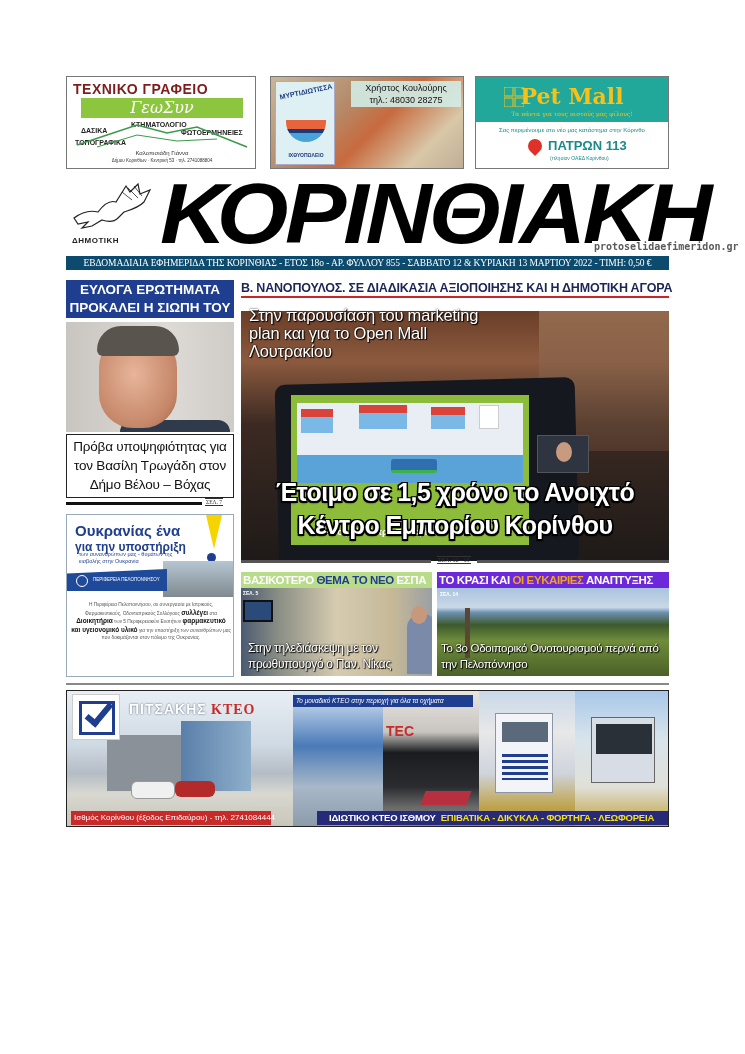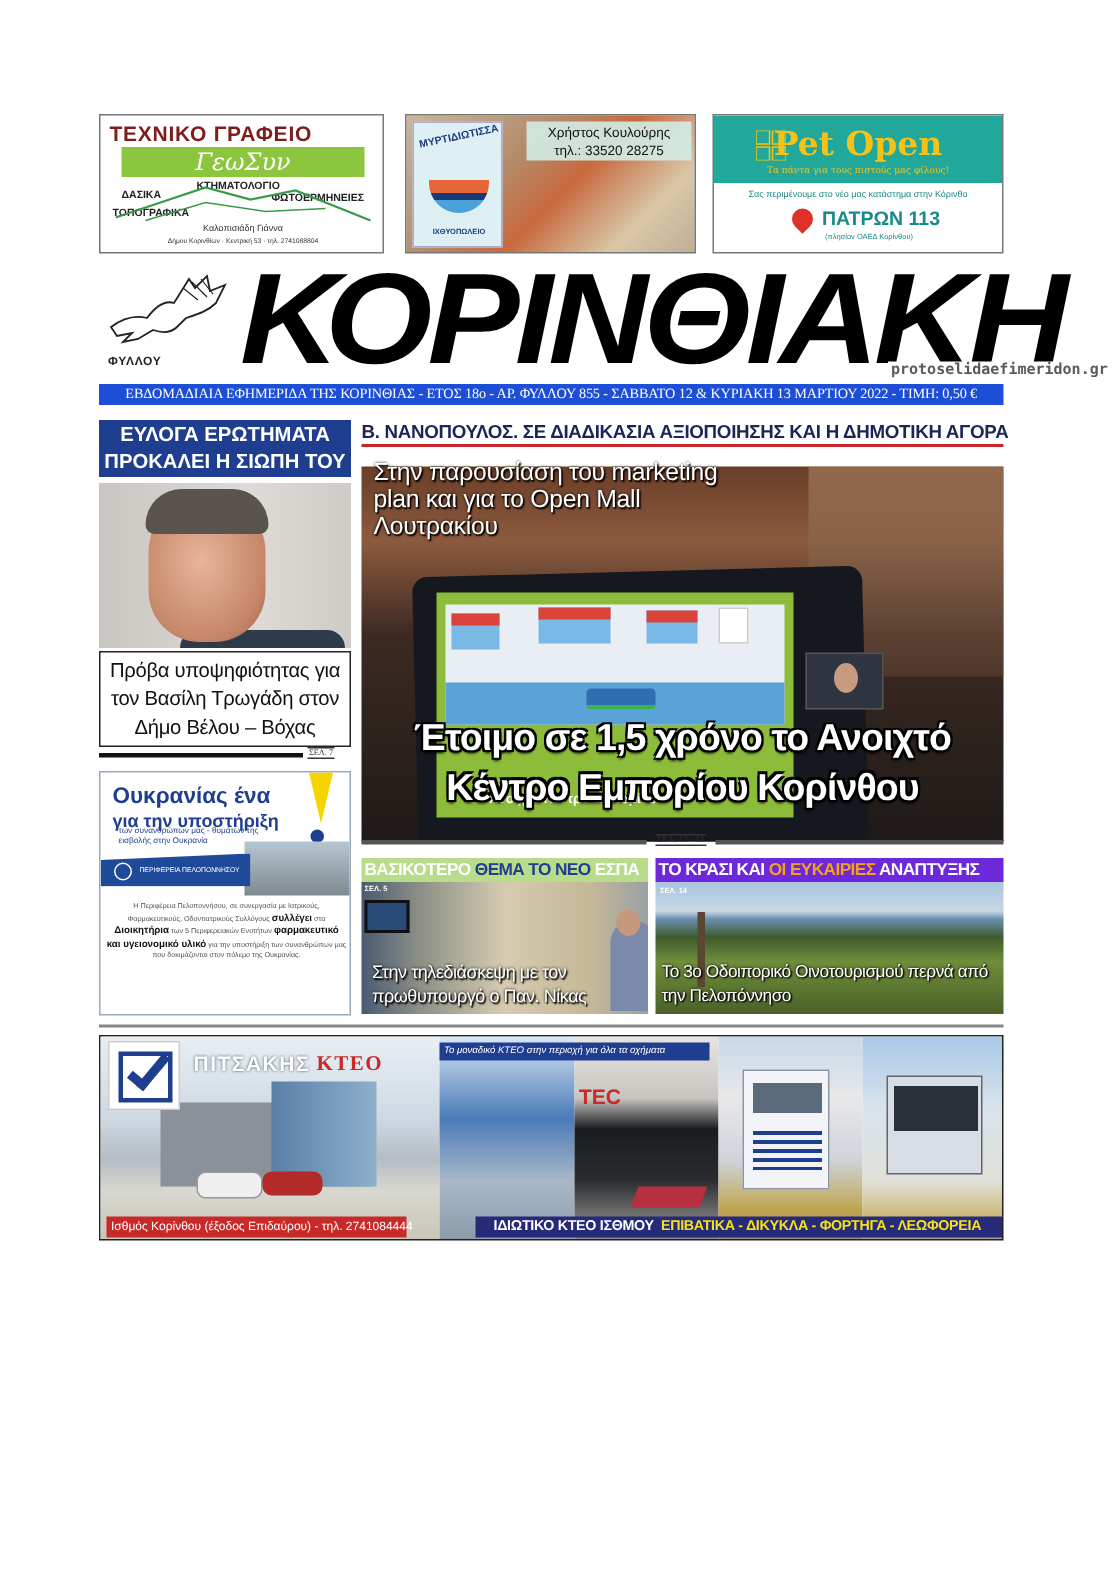--- a/index.html
+++ b/index.html
@@ -29,21 +29,21 @@
   .ad3 .msg { position:absolute; left:0; top:50px; width:100%; text-align:center; font-size:6px; color:#1a8a8a; }
   .ad3 .pin { position:absolute; left:52px; top:62px; width:14px; height:14px; border-radius:50% 50% 50% 0; background:#e0302a; transform: rotate(-45deg); }
   .ad3 .addr { position:absolute; left:72px; top:61px; font-size:13px; font-weight:bold; color:#1a8a8a; }
   .ad3 .addr2 { position:absolute; left:74px; top:78px; font-size:5px; color:#1a8a8a; }
 
   
   .pegasus { position:absolute; left:68px; top:182px; width:88px; height:52px; }
   .pegasus-label { position:absolute; left:72px; top:236px; width:60px; font-size:8px; font-weight:bold; color:#222; letter-spacing:0.5px; }
   .masthead { position:absolute; left:160px; top:168px; font-family:"Liberation Sans", sans-serif; font-weight:bold; font-style:italic; font-size:86px; letter-spacing:-3px; color:#000; line-height:90px; transform: scaleX(1.07); transform-origin: left; }
   .watermark { position:absolute; left:592px; top:241px; font-family:"DejaVu Sans Mono", monospace; font-weight:bold; font-size:10px; color:#5a5a5a; background:#fff; padding:0 2px; }
-  .strap { position:absolute; left:66px; top:256px; width:603px; height:14px; background:#1d4ed8; color:#fff; font-family:"Liberation Serif", serif; font-size:9.5px; line-height:14px; text-align:center; letter-spacing:-0.1px; white-space:nowrap; overflow:hidden; }
+  .strap { position:absolute; left:66px; top:256px; width:603px; height:14px; background:#0c4a6e; color:#fff; font-family:"Liberation Serif", serif; font-size:9.5px; line-height:14px; text-align:center; letter-spacing:-0.1px; white-space:nowrap; overflow:hidden; }
 
   
   .left-hed { position:absolute; left:66px; top:280px; width:168px; height:38px; background:#1f3e8f; color:#fff; text-align:center; font-weight:bold; font-size:13.5px; line-height:18px; padding-top:1px; }
   .left-photo { position:absolute; left:66px; top:322px; width:168px; height:110px; background:linear-gradient(90deg,#c9c6c2,#dedbd7 60%,#cfccc8); overflow:hidden; }
   .face { position:absolute; left:33px; top:8px; width:78px; height:98px; border-radius:38px 38px 34px 34px; background:radial-gradient(ellipse at 45% 45%, #e7b59a, #c58668 70%, #9a6048); }
   .hair { position:absolute; left:31px; top:4px; width:82px; height:30px; border-radius:40px 40px 10px 10px; background:#5a544e; }
   .shirt { position:absolute; left:54px; top:98px; width:110px; height:20px; background:#2f3a4a; border-radius:12px 12px 0 0; }
   .left-caption { position:absolute; left:66px; top:434px; width:168px; height:64px; border:1.5px solid #222; background:#fff; text-align:center; font-size:13.5px; line-height:19px; color:#111; padding-top:2px; letter-spacing:-0.2px; }
   .rule-left { position:absolute; left:66px; top:502px; width:136px; height:3px; background:#111; }
   .sel-left { position:absolute; left:205px; top:498px; font-family:"Liberation Serif", serif; font-size:5.5px; color:#333; border-top:1px solid #333; border-bottom:1px solid #333; padding:0 1px; }
@@ -157,45 +157,45 @@
 </div>
 
 <div class="ad ad2">
   <div class="logo">
     <div class="nm">ΜΥΡΤΙΔΙΩΤΙΣΣΑ</div>
     <div class="wave"></div>
     <div class="sub">ΙΧΘΥΟΠΩΛΕΙΟ</div>
   </div>
   <div class="name">
     <div>Χρήστος Κουλούρης</div>
-    <div>τηλ.: 33520 28275</div>
+    <div>τηλ.: 48030 28275</div>
   </div>
 </div>
 
 <div class="ad ad3">
   <div class="top"></div>
   <svg class="abs" style="left:28px;top:10px;" width="20" height="20">
     <rect x="0" y="0" width="9" height="9" fill="none" stroke="#f6c21a"></rect>
       <rect x="11" y="0" width="9" height="9" fill="none" stroke="#f6c21a"></rect>
     <rect x="0" y="11" width="9" height="9" fill="none" stroke="#f6c21a"></rect>
       <rect x="11" y="11" width="9" height="9" fill="none" stroke="#f6c21a"></rect>
   </svg>
-  <div class="brand">Pet Open</div>
+  <div class="brand">Pet Mall</div>
   <div class="slogan">Τα πάντα για τους πιστούς μας φίλους!</div>
   <div class="msg">Σας περιμένουμε στο νέο μας κατάστημα στην Κόρινθο</div>
   <div class="pin"></div>
   <div class="addr">ΠΑΤΡΩΝ 113</div>
   <div class="addr2">(πλησίον ΟΑΕΔ Κορίνθου)</div>
 </div>
 
 <svg class="pegasus" viewBox="0 0 88 52">
   <path d="M6,36 C14,30 22,28 30,30 C36,22 42,18 48,20 L58,4 L62,10 L70,2 L72,12 L82,8 L76,20 C70,26 62,28 56,30 L50,36 C46,40 40,40 34,38 L24,44 L14,46 L20,40 L10,42 Z" fill="#fff" stroke="#222" stroke-width="1.2"></path>
   <path d="M54,10 L64,18 M60,6 L70,16 M66,4 L74,14" stroke="#222" stroke-width="0.8"></path>
 </svg>
-<div class="pegasus-label">ΦΥΛΛΟΥ</div>
+<div class="pegasus-label">ΔΗΜΟΤΙΚΗ</div>
 <div class="masthead">ΚΟΡΙΝΘΙΑΚΗ</div>
 <div class="watermark">protoselidaefimeridon.gr</div>
 <div class="strap">ΕΒΔΟΜΑΔΙΑΙΑ ΕΦΗΜΕΡΙΔΑ ΤΗΣ ΚΟΡΙΝΘΙΑΣ  -  ΕΤΟΣ 18ο  -  ΑΡ. ΦΥΛΛΟΥ 855  -  ΣΑΒΒΑΤΟ 12 &amp; ΚΥΡΙΑΚΗ 13 ΜΑΡΤΙΟΥ 2022  -  ΤΙΜΗ: 0,50 €</div>
 
 <div class="left-hed">ΕΥΛΟΓΑ ΕΡΩΤΗΜΑΤΑ ΠΡΟΚΑΛΕΙ Η ΣΙΩΠΗ ΤΟΥ</div>
 <div class="left-photo">
   <div class="shirt"></div>
   <div class="face"></div>
   <div class="hair"></div>
 </div>

